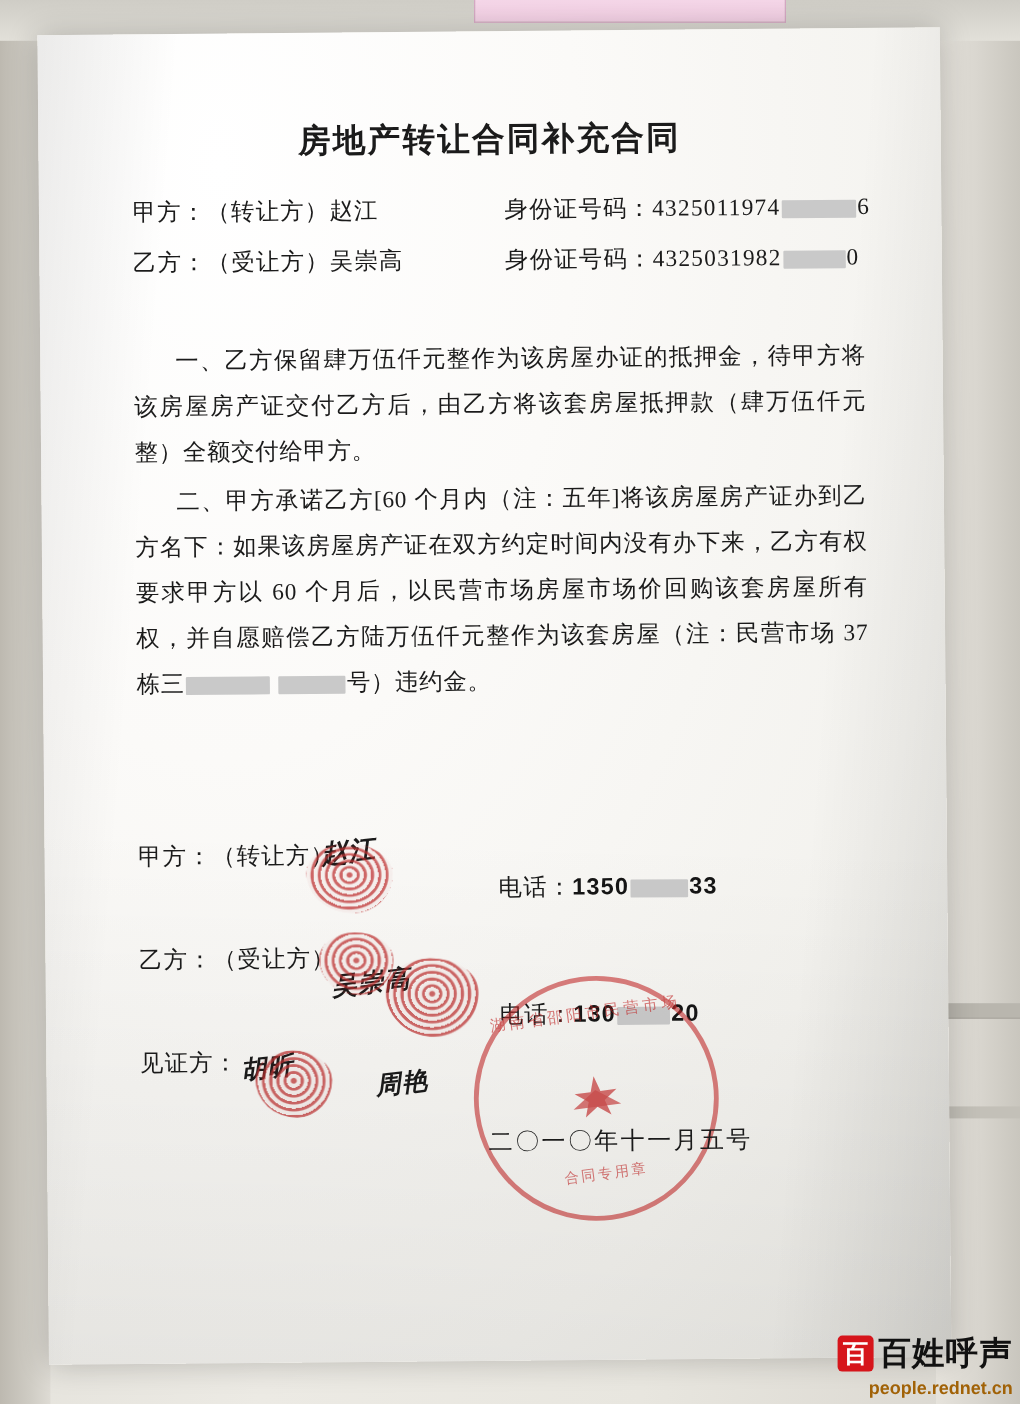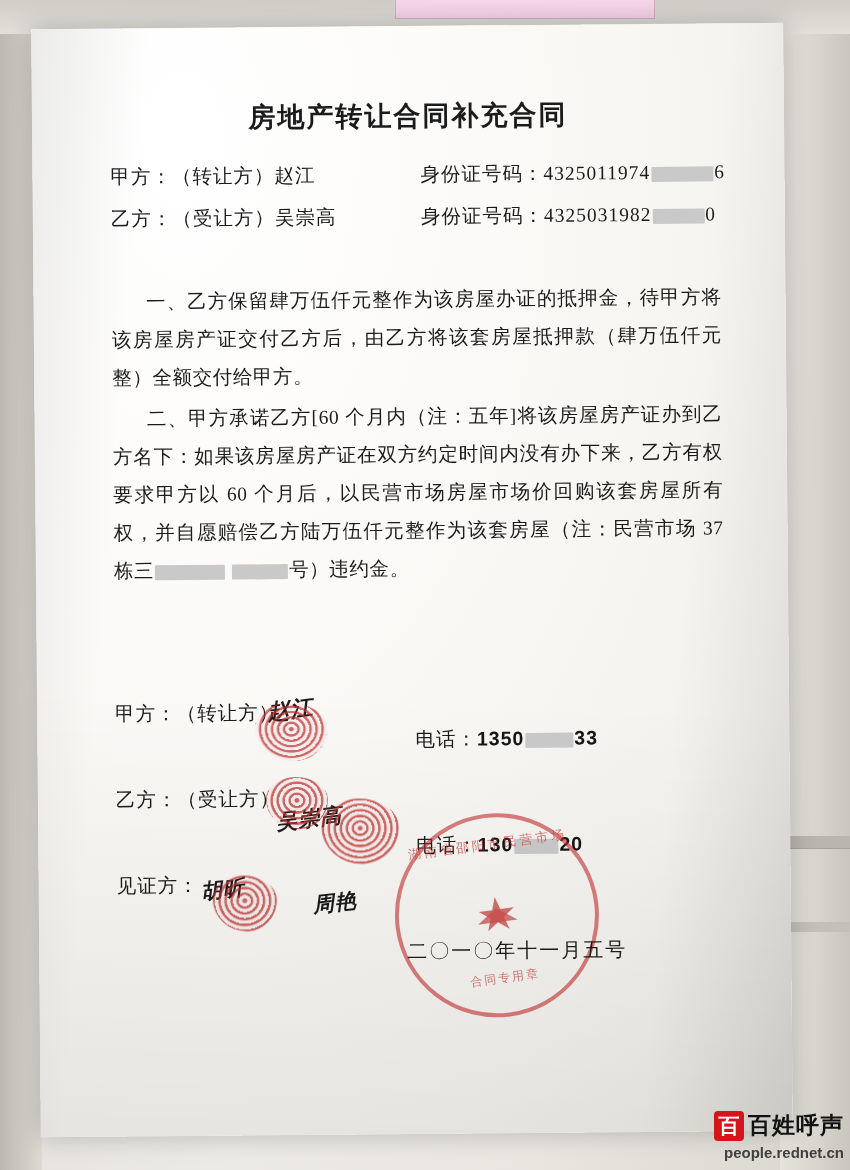--- a/index.html
+++ b/index.html
@@ -245,31 +245,31 @@
     background: #d6151b;
     border-radius: 4px;
     color: #ffffff;
     font-weight: bold;
     font-size: 21px;
     line-height: 30px;
     text-align: center;
     font-family: "Liberation Serif","DejaVu Serif",serif;
   }
   .logo-word {
-    font-size: 23px;
+    font-size: 27px;
     font-weight: bold;
     color: #111111;
     letter-spacing: 1px;
     font-family: "Liberation Sans","DejaVu Sans",sans-serif;
   }
   .logo-url {
     margin-top: 3px;
     font-size: 15px;
     font-weight: bold;
-    color: #404040;
+    color: #a16207;
     font-family: "Liberation Sans","DejaVu Sans",sans-serif;
   }
 </style>
 </head>
 <body>
 
 <div id="page">
 
   <div class="desk"></div>
   <div class="desk-left"></div>

